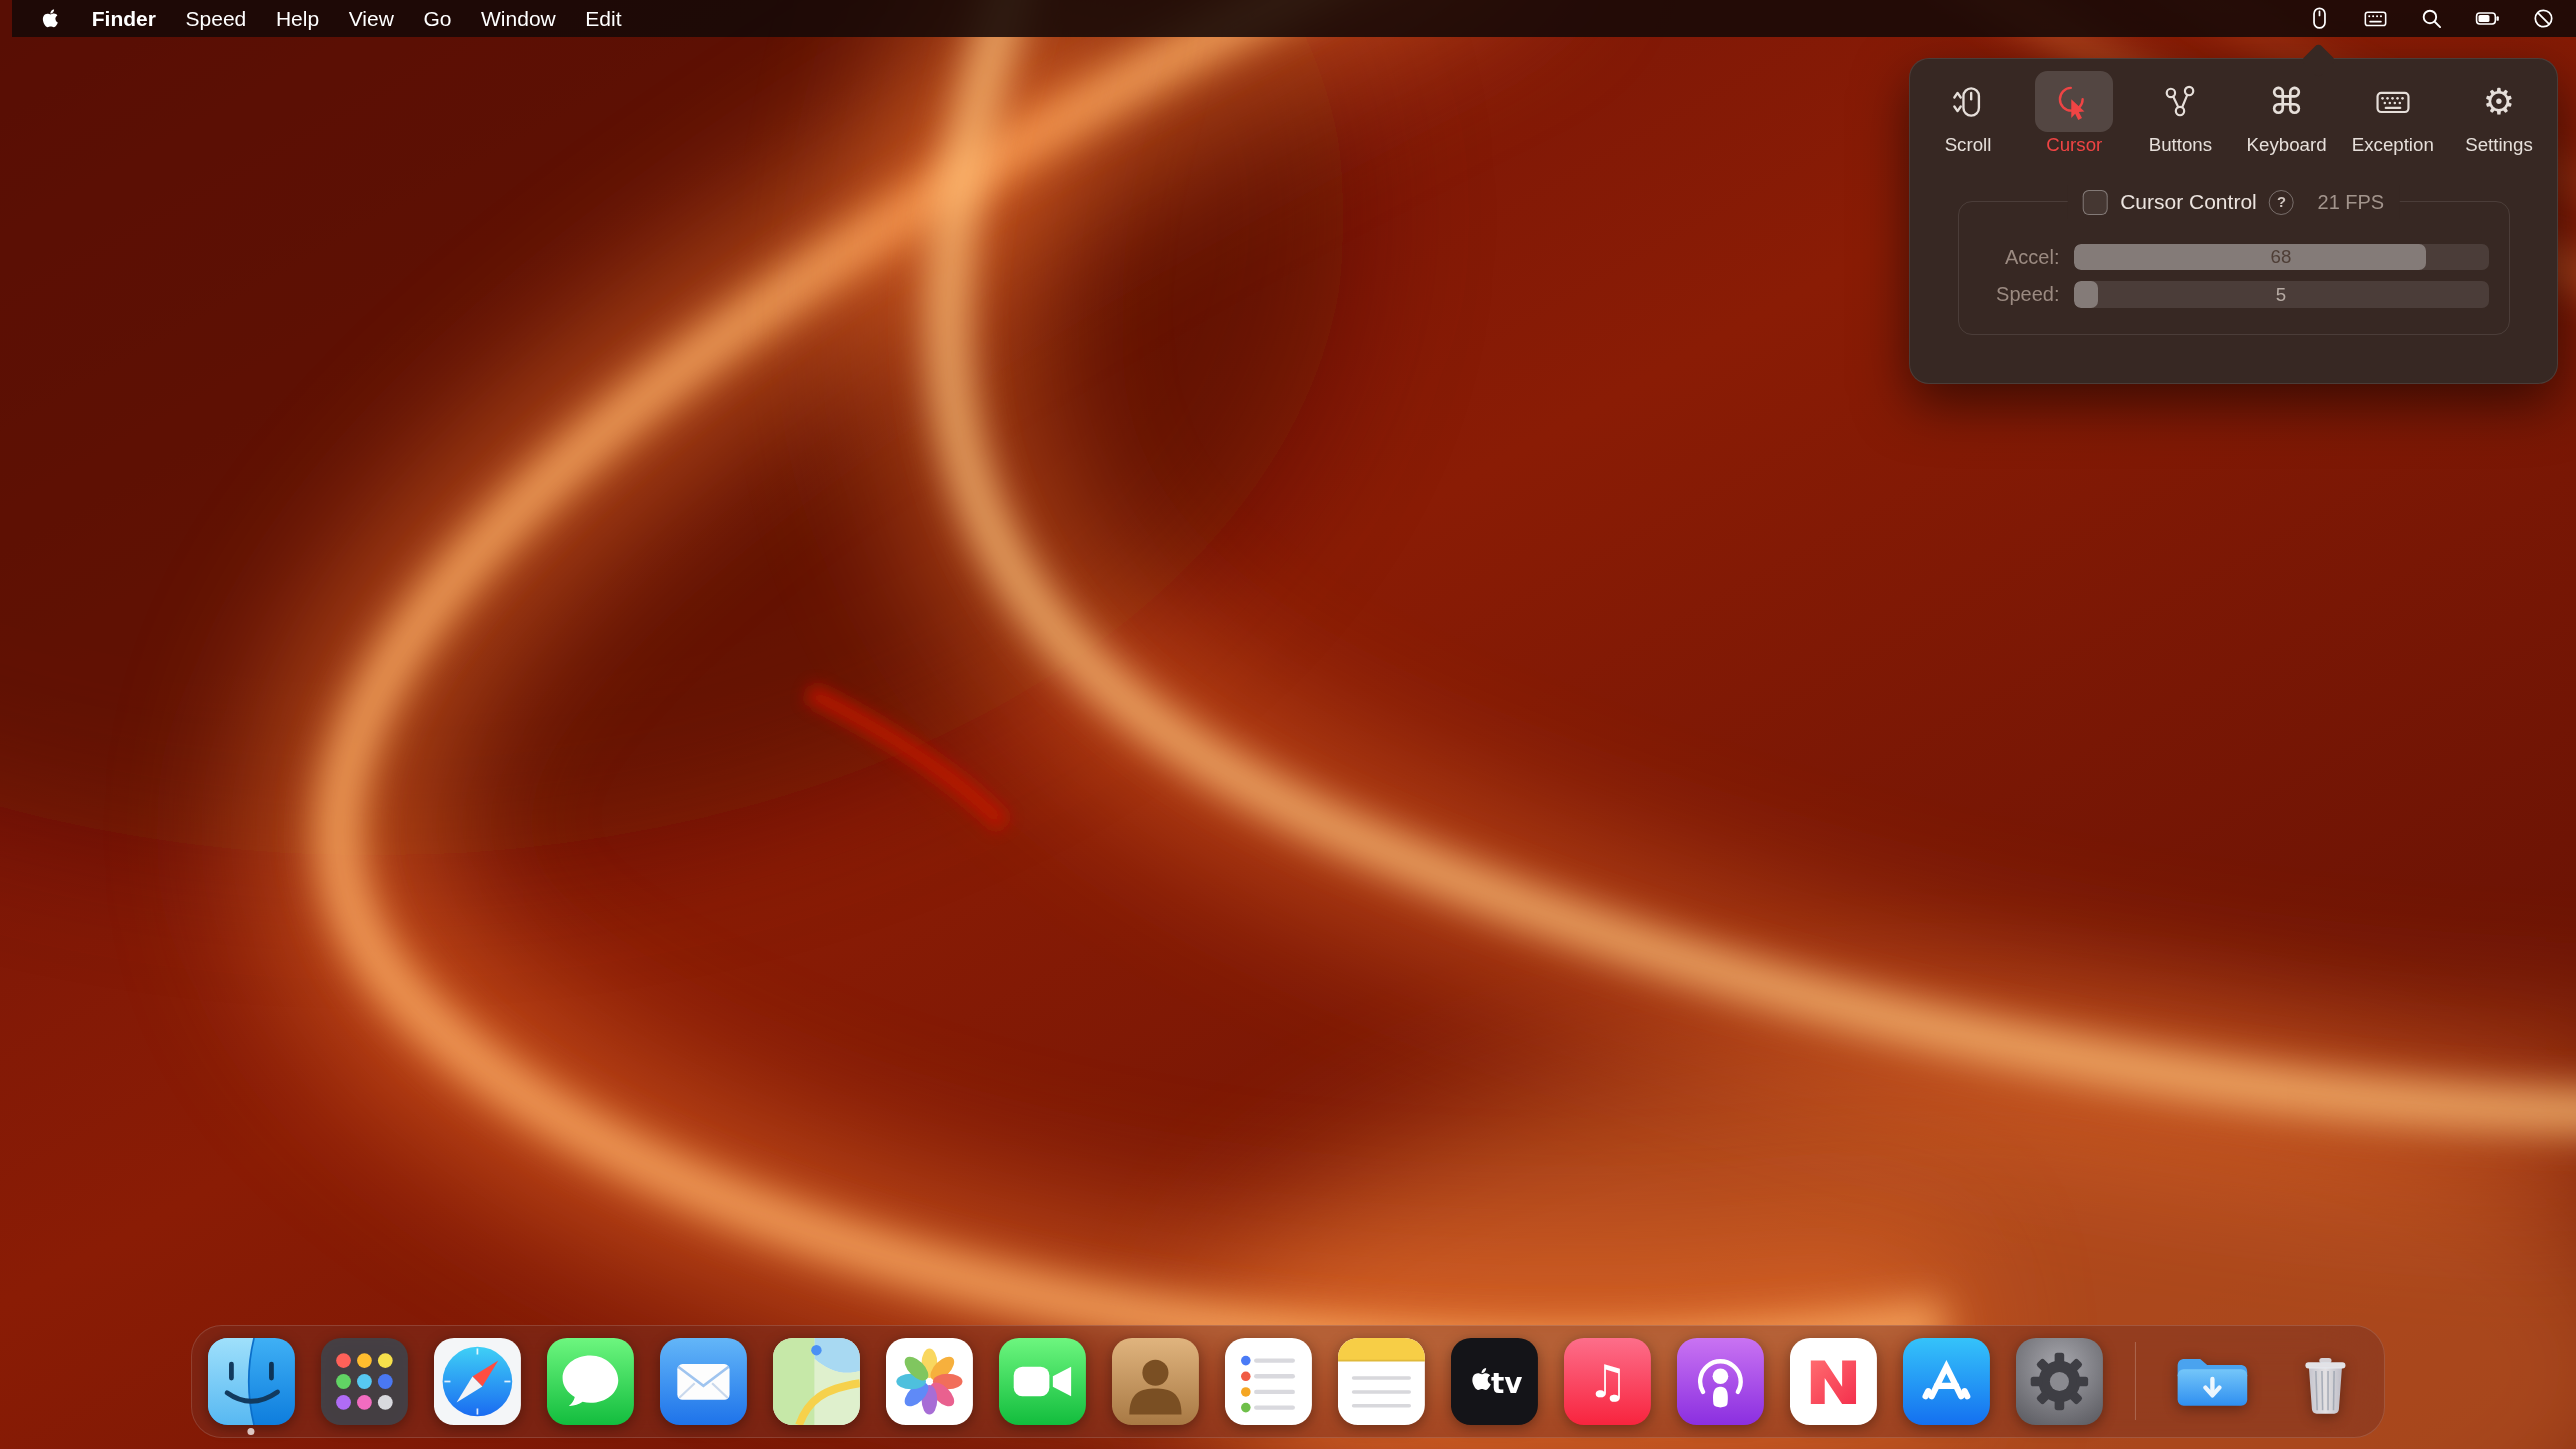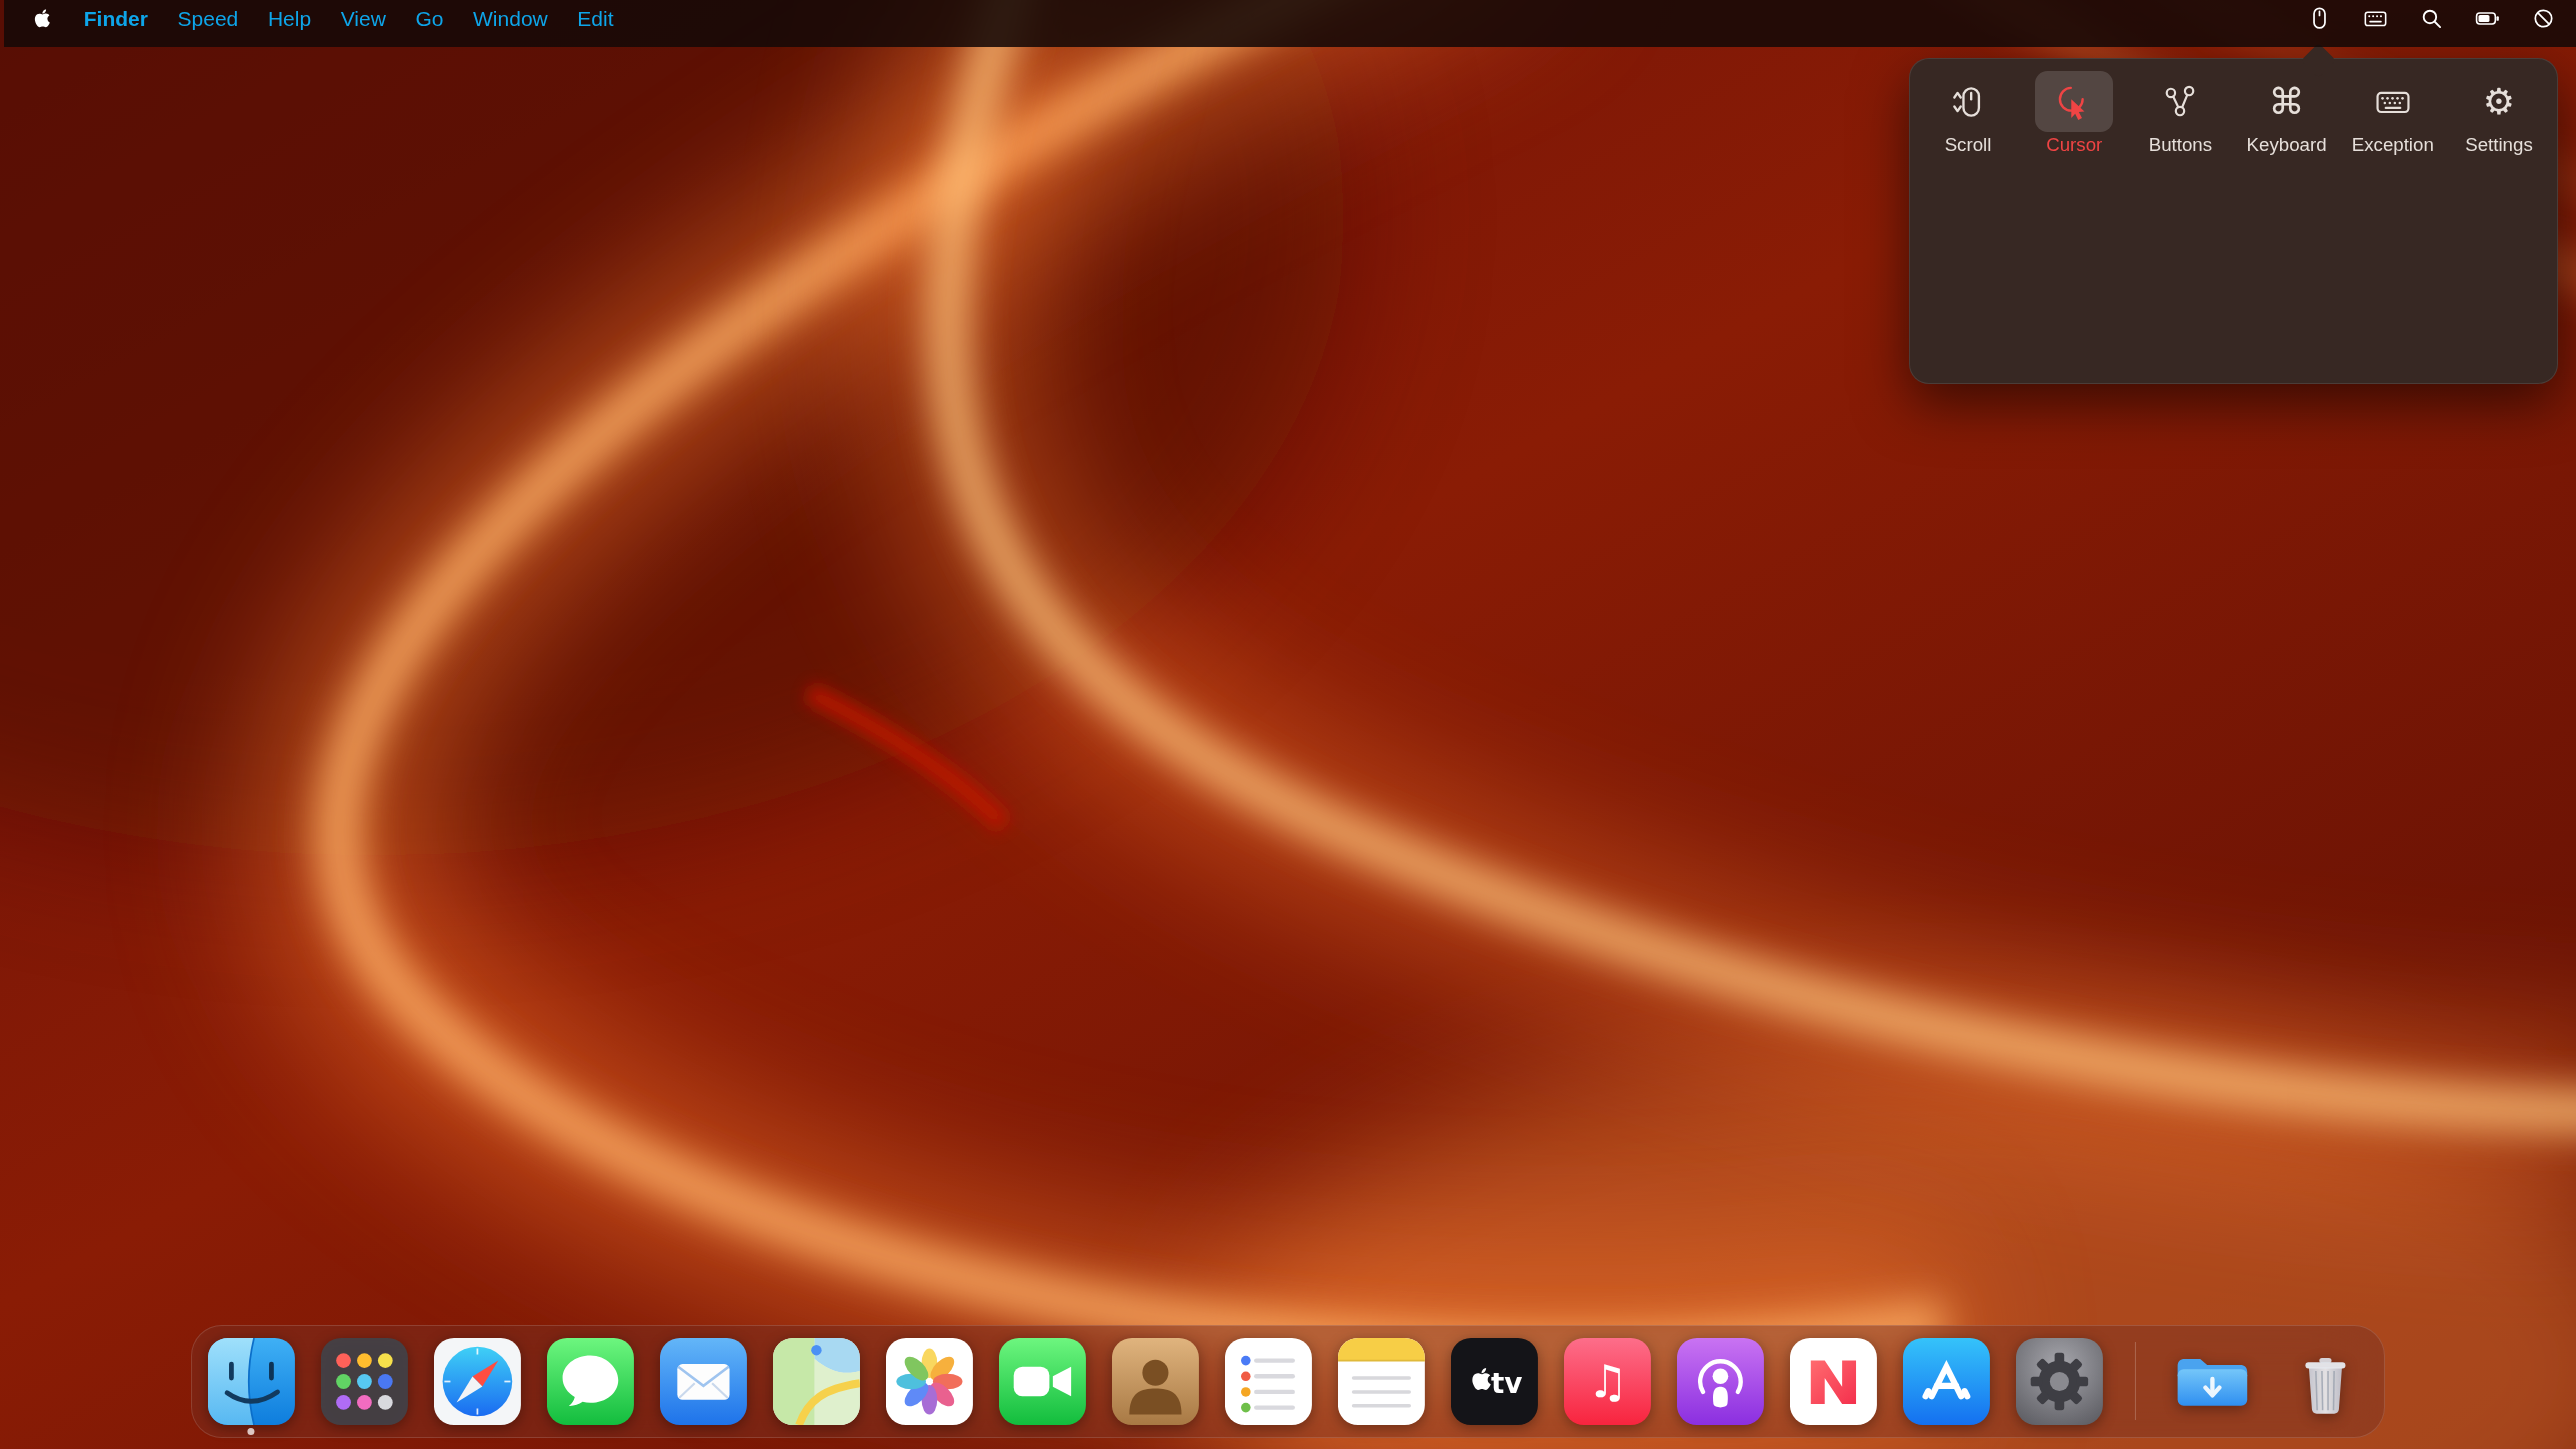--- a/index.html
+++ b/index.html
@@ -6,24 +6,24 @@
   body{
     width:2576px;height:1450px;position:relative;overflow:hidden;
     background:#6e1205;
     font-family:"Liberation Sans","DejaVu Sans",sans-serif;
     -webkit-font-smoothing:antialiased;
   }
   .wallpaper{position:absolute;inset:0;z-index:0;}
 
   
   .menubar{
-    position:absolute;top:0;left:4px;right:0;height:37px;z-index:10;
+    position:absolute;top:0;left:12px;right:0;height:37px;z-index:10;
     background:rgba(22,9,7,0.88);
     display:flex;align-items:center;justify-content:space-between;
-    padding:0 20px 10px 23px;color:#0ea5e9;font-size:21px;
+    padding:0 20px 0 23px;color:#ffffff;font-size:21px;
   }
   .mb-left{display:flex;align-items:center;}
   .apple-logo{width:31px;display:flex;justify-content:center;margin-right:11px;}
   .apple-logo svg{width:18.7px;height:22.6px;display:block;}
   .menu-item{padding:0 14.8px;white-space:nowrap;}
   .menu-item.appname{font-weight:bold;}
   .mb-right{display:flex;align-items:center;gap:31px;}
   .statusicon{width:25px;height:25px;display:flex;align-items:center;justify-content:center;}
   .statusicon svg{width:25px;height:25px;display:block;}
 
@@ -246,20 +246,44 @@
     </div>
 
     <div class="tab">
       <div class="ticon">
           <span class="glyph">⚙</span>
         </div>
       <div class="tlabel">Settings</div>
     </div>
   </div>
 
+  <div class="groupbox">
+    <div class="group-title">
+      <div class="checkbox"></div>
+      <span class="cc-label">Cursor Control</span>
+      <div class="help">?</div>
+      <span class="fps">21 FPS</span>
+    </div>
+
+    <div class="srow accel">
+      <span class="slabel">Accel:</span>
+      <div class="slider">
+        <div class="sfill" style="width: 85%;"></div>
+        <div class="sval">68</div>
+      </div>
+    </div>
+
+    <div class="srow speed">
+      <span class="slabel">Speed:</span>
+      <div class="slider">
+        <div class="sfill" style="width: 6%;"></div>
+        <div class="sval">5</div>
+      </div>
+    </div>
+  </div>
 </div>
 
 <div class="dock">
 
   <div class="dicon">
     <svg viewBox="0 0 100 100">
       <defs>
         <linearGradient id="gfinL" x1="0" y1="0" x2="0" y2="1">
             <stop offset="0" stop-color="#9fe0fb"></stop>
             <stop offset="1" stop-color="#57b8f2"></stop>

